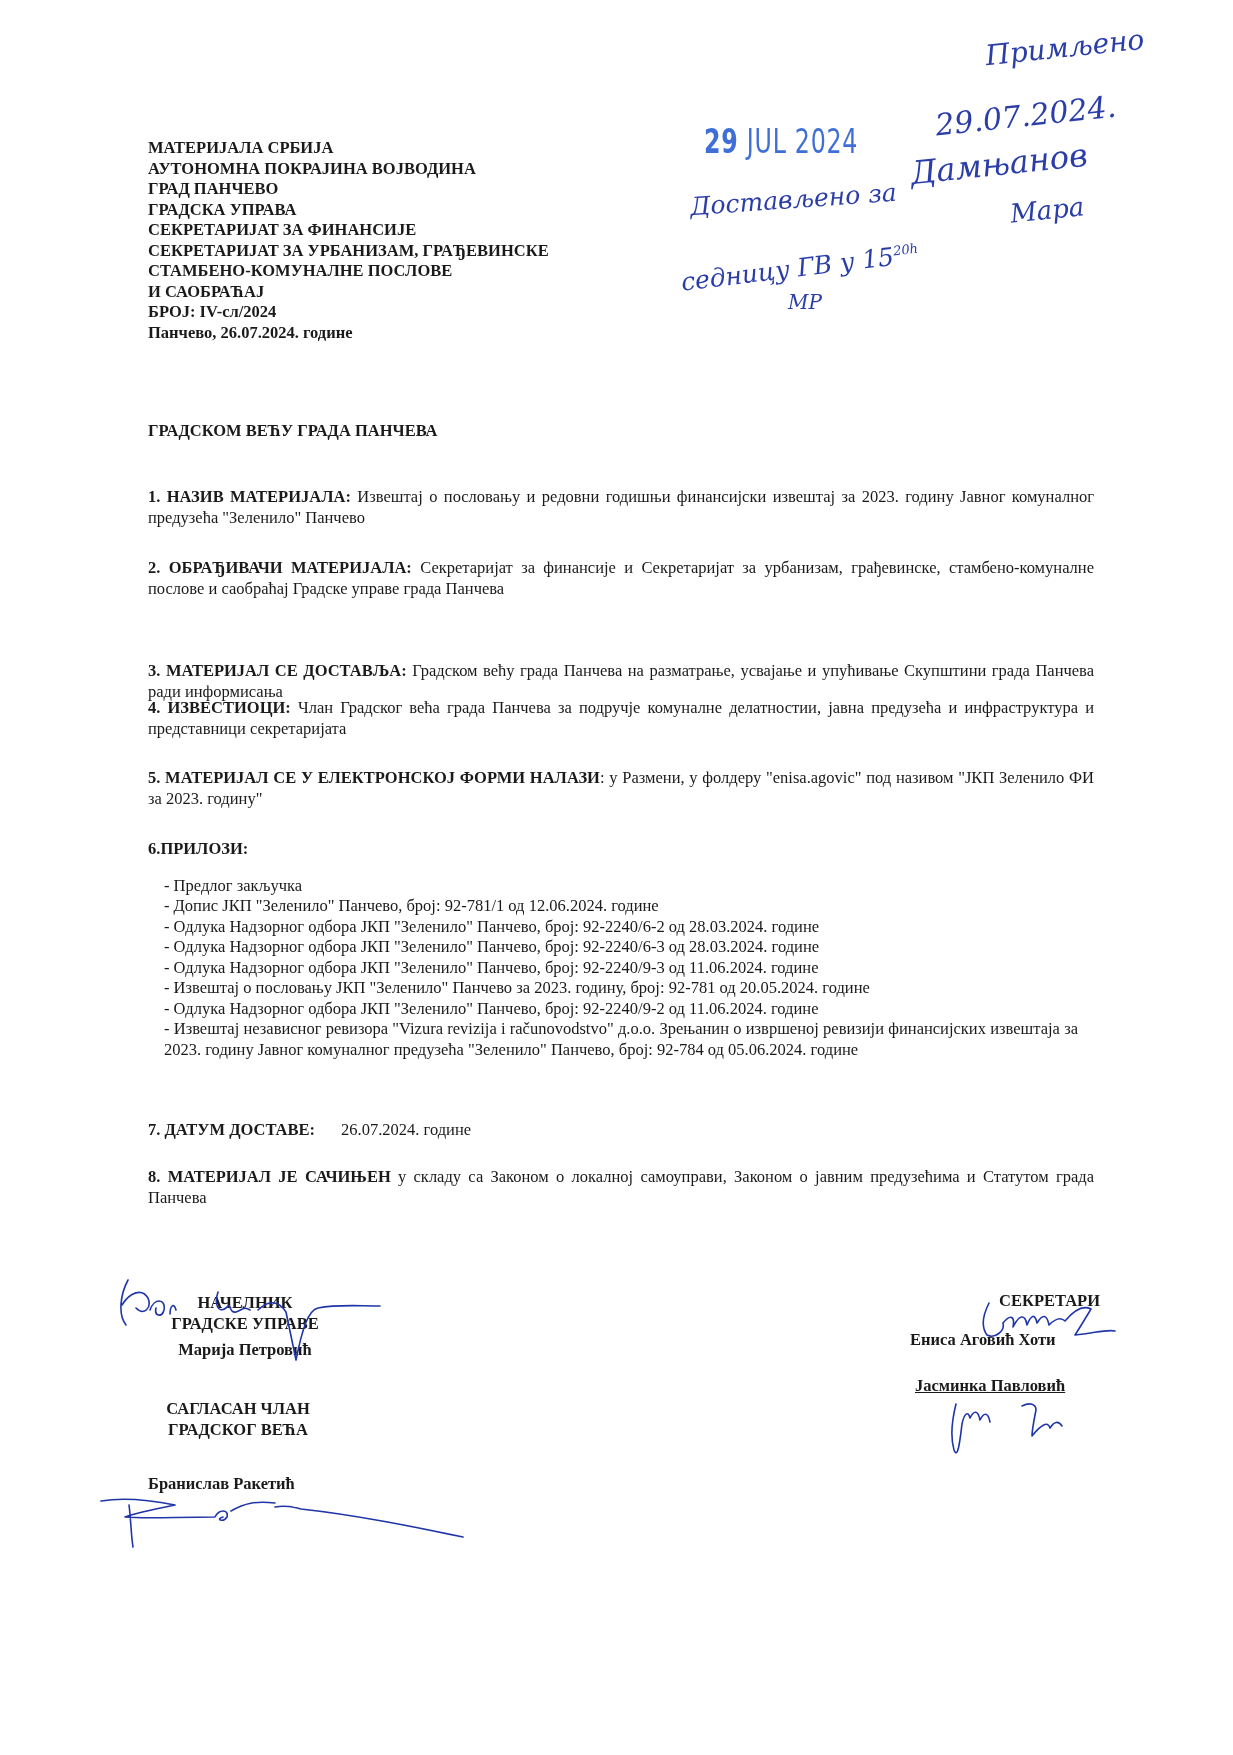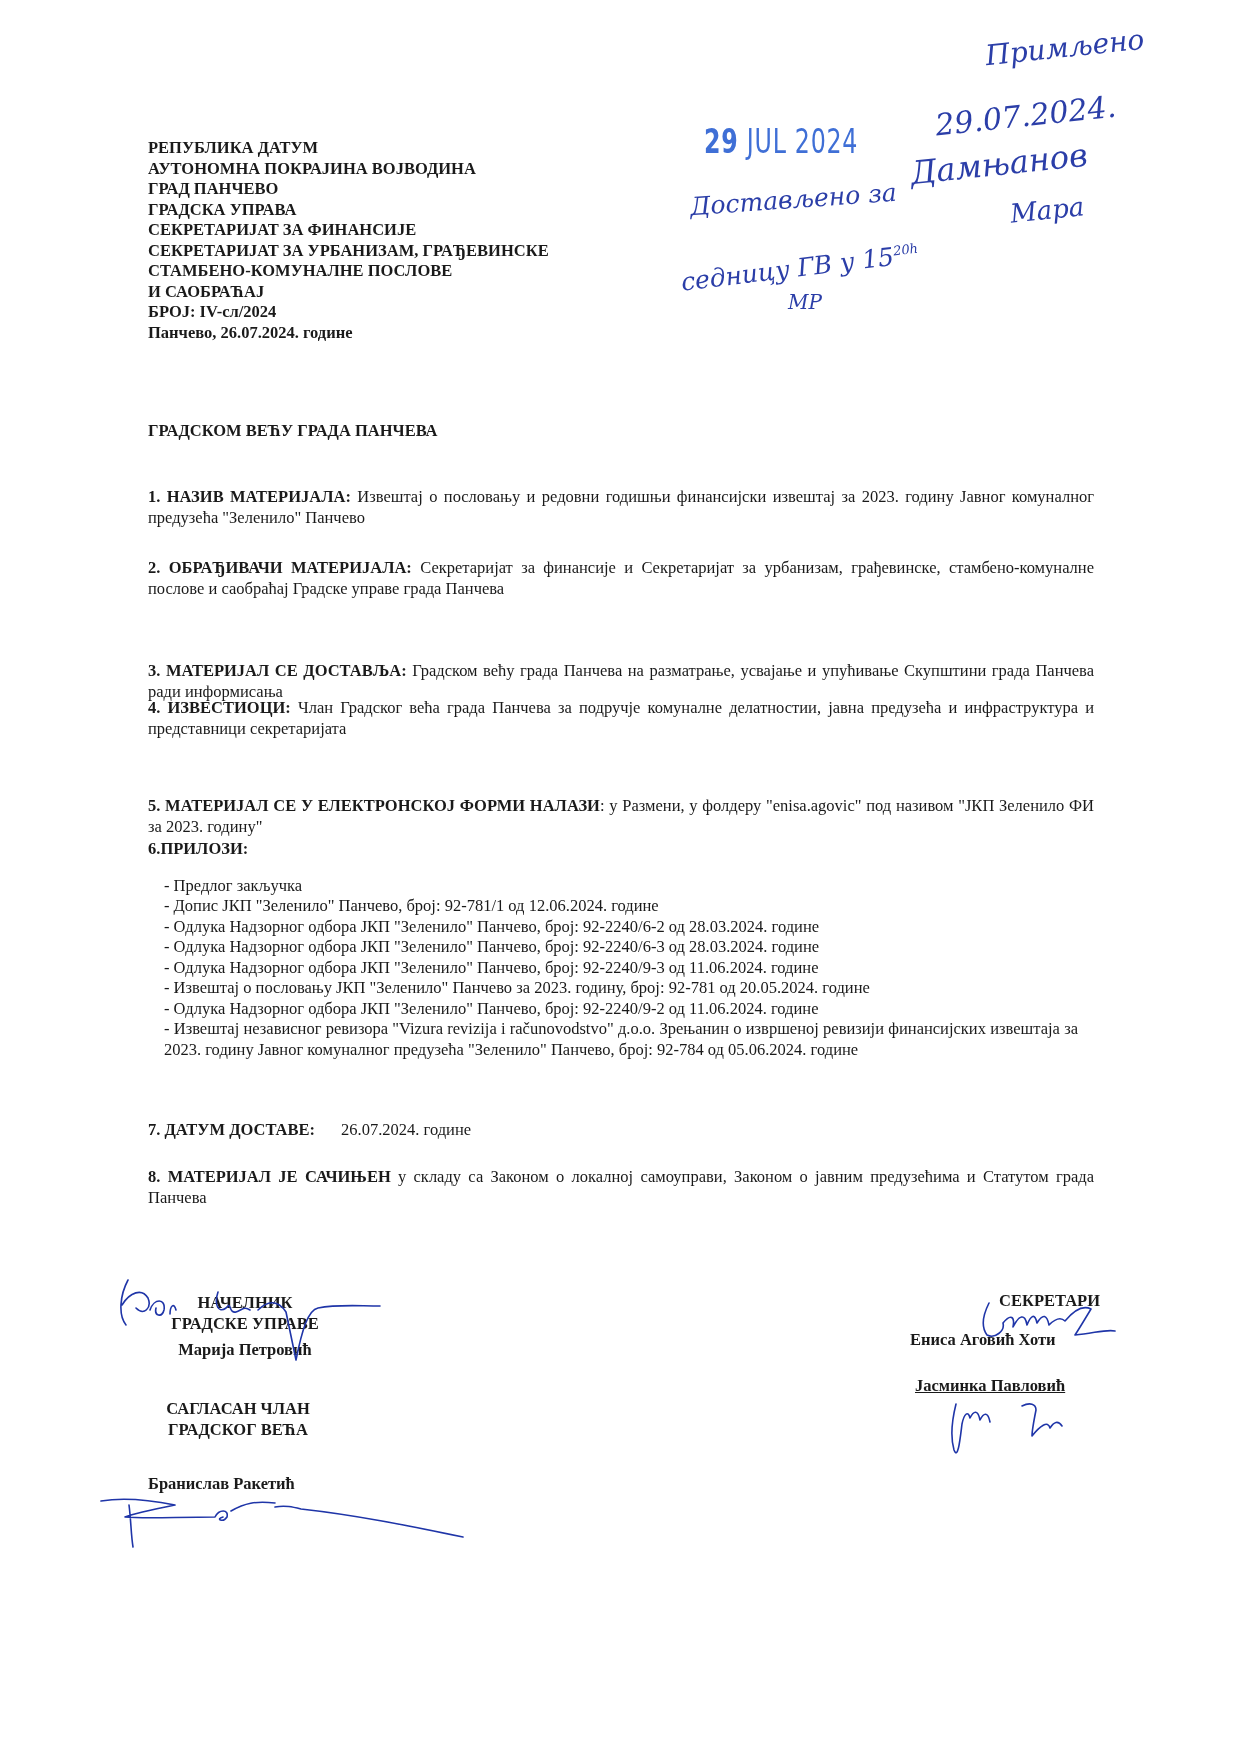--- a/index.html
+++ b/index.html
@@ -25,21 +25,21 @@
     .sig-block { position: absolute; font-weight: bold; font-size: 16.5px; line-height: 21px; text-align: center; white-space: nowrap; }
     svg.sign { position: absolute; overflow: visible; }
     svg.sign path { fill: none; stroke: #1f35a8; stroke-width: 1.6; stroke-linecap: round; stroke-linejoin: round; }
   </style>
 </head>
 <body>
 
 <div class="page">
 
   <div class="header">
-    <div>РЕПУБЛИКА ДАТУМ</div>
+    <div>МАТЕРИЈАЛА СРБИЈА</div>
     <div>АУТОНОМНА ПОКРАЈИНА ВОЈВОДИНА</div>
     <div>ГРАД ПАНЧЕВО</div>
     <div>ГРАДСКА УПРАВА</div>
     <div>СЕКРЕТАРИЈАТ ЗА ФИНАНСИЈЕ</div>
     <div>СЕКРЕТАРИЈАТ ЗА УРБАНИЗАМ, ГРАЂЕВИНСКЕ</div>
     <div>СТАМБЕНО-КОМУНАЛНЕ ПОСЛОВЕ</div>
     <div>И САОБРАЋАЈ</div>
     <div>БРОЈ: IV-сл/2024</div>
     <div>Панчево, 26.07.2024. године</div>
   </div>
@@ -83,21 +83,21 @@
   </div>
 
   <div class="sec" style="top:628px;margin-top:33px;">
     <b>3. МАТЕРИЈАЛ СЕ ДОСТАВЉА:</b><span> Градском већу града Панчева на разматрање, усвајање и упућивање Скупштини града Панчева ради информисања</span>
   </div>
 
   <div class="sec" style="top:698px;">
     <b>4. ИЗВЕСТИОЦИ:</b><span> Члан Градског већа града Панчева за подручје комуналне делатностии, јавна предузећа и инфраструктура и представници секретаријата</span>
   </div>
 
-  <div class="sec" style="top:768px;margin-top:28px;">
+  <div class="sec" style="top:768px;">
     <b>5. МАТЕРИЈАЛ СЕ У ЕЛЕКТРОНСКОЈ ФОРМИ НАЛАЗИ</b><span>: у Размени, у фолдеру "enisa.agovic" под називом "ЈКП Зеленило ФИ за 2023. годину"</span>
   </div>
 
   <div class="sec" style="top:839px;">
     <b>6.ПРИЛОЗИ:</b>
     <ul class="attach-list">
       <li>- Предлог закључка</li>
       <li>- Допис ЈКП "Зеленило" Панчево, број: 92-781/1 од 12.06.2024. године</li>
       <li>- Одлука Надзорног одбора ЈКП "Зеленило" Панчево, број: 92-2240/6-2 од 28.03.2024. године</li>
       <li>- Одлука Надзорног одбора ЈКП "Зеленило" Панчево, број: 92-2240/6-3 од 28.03.2024. године</li>

